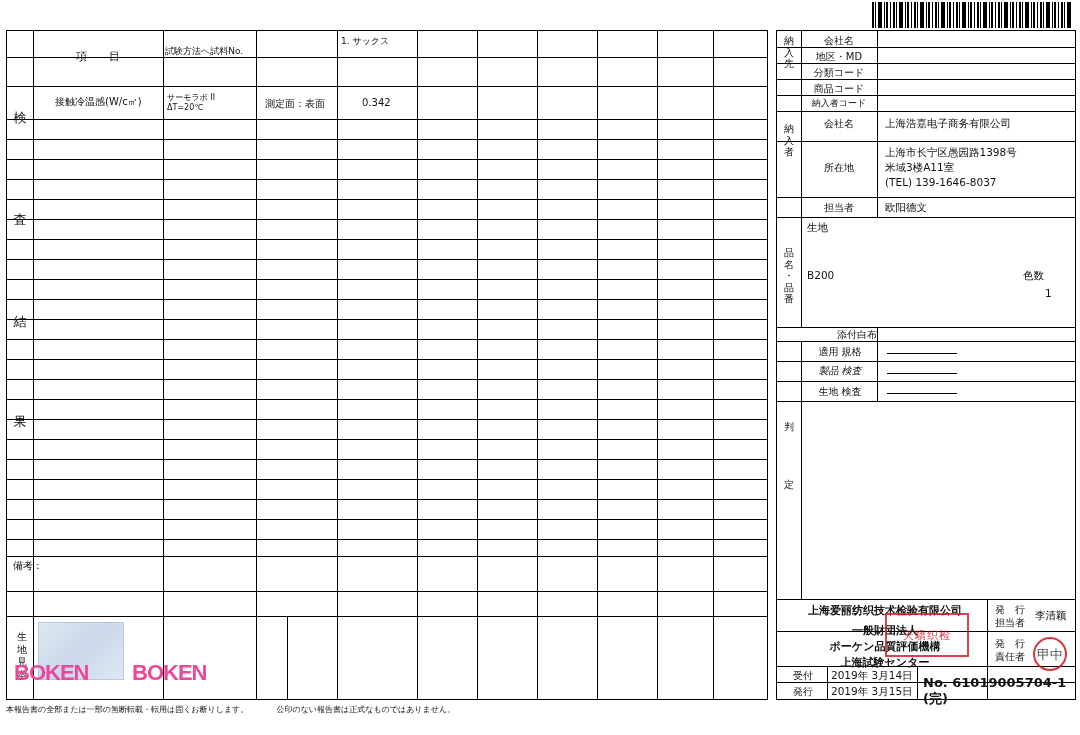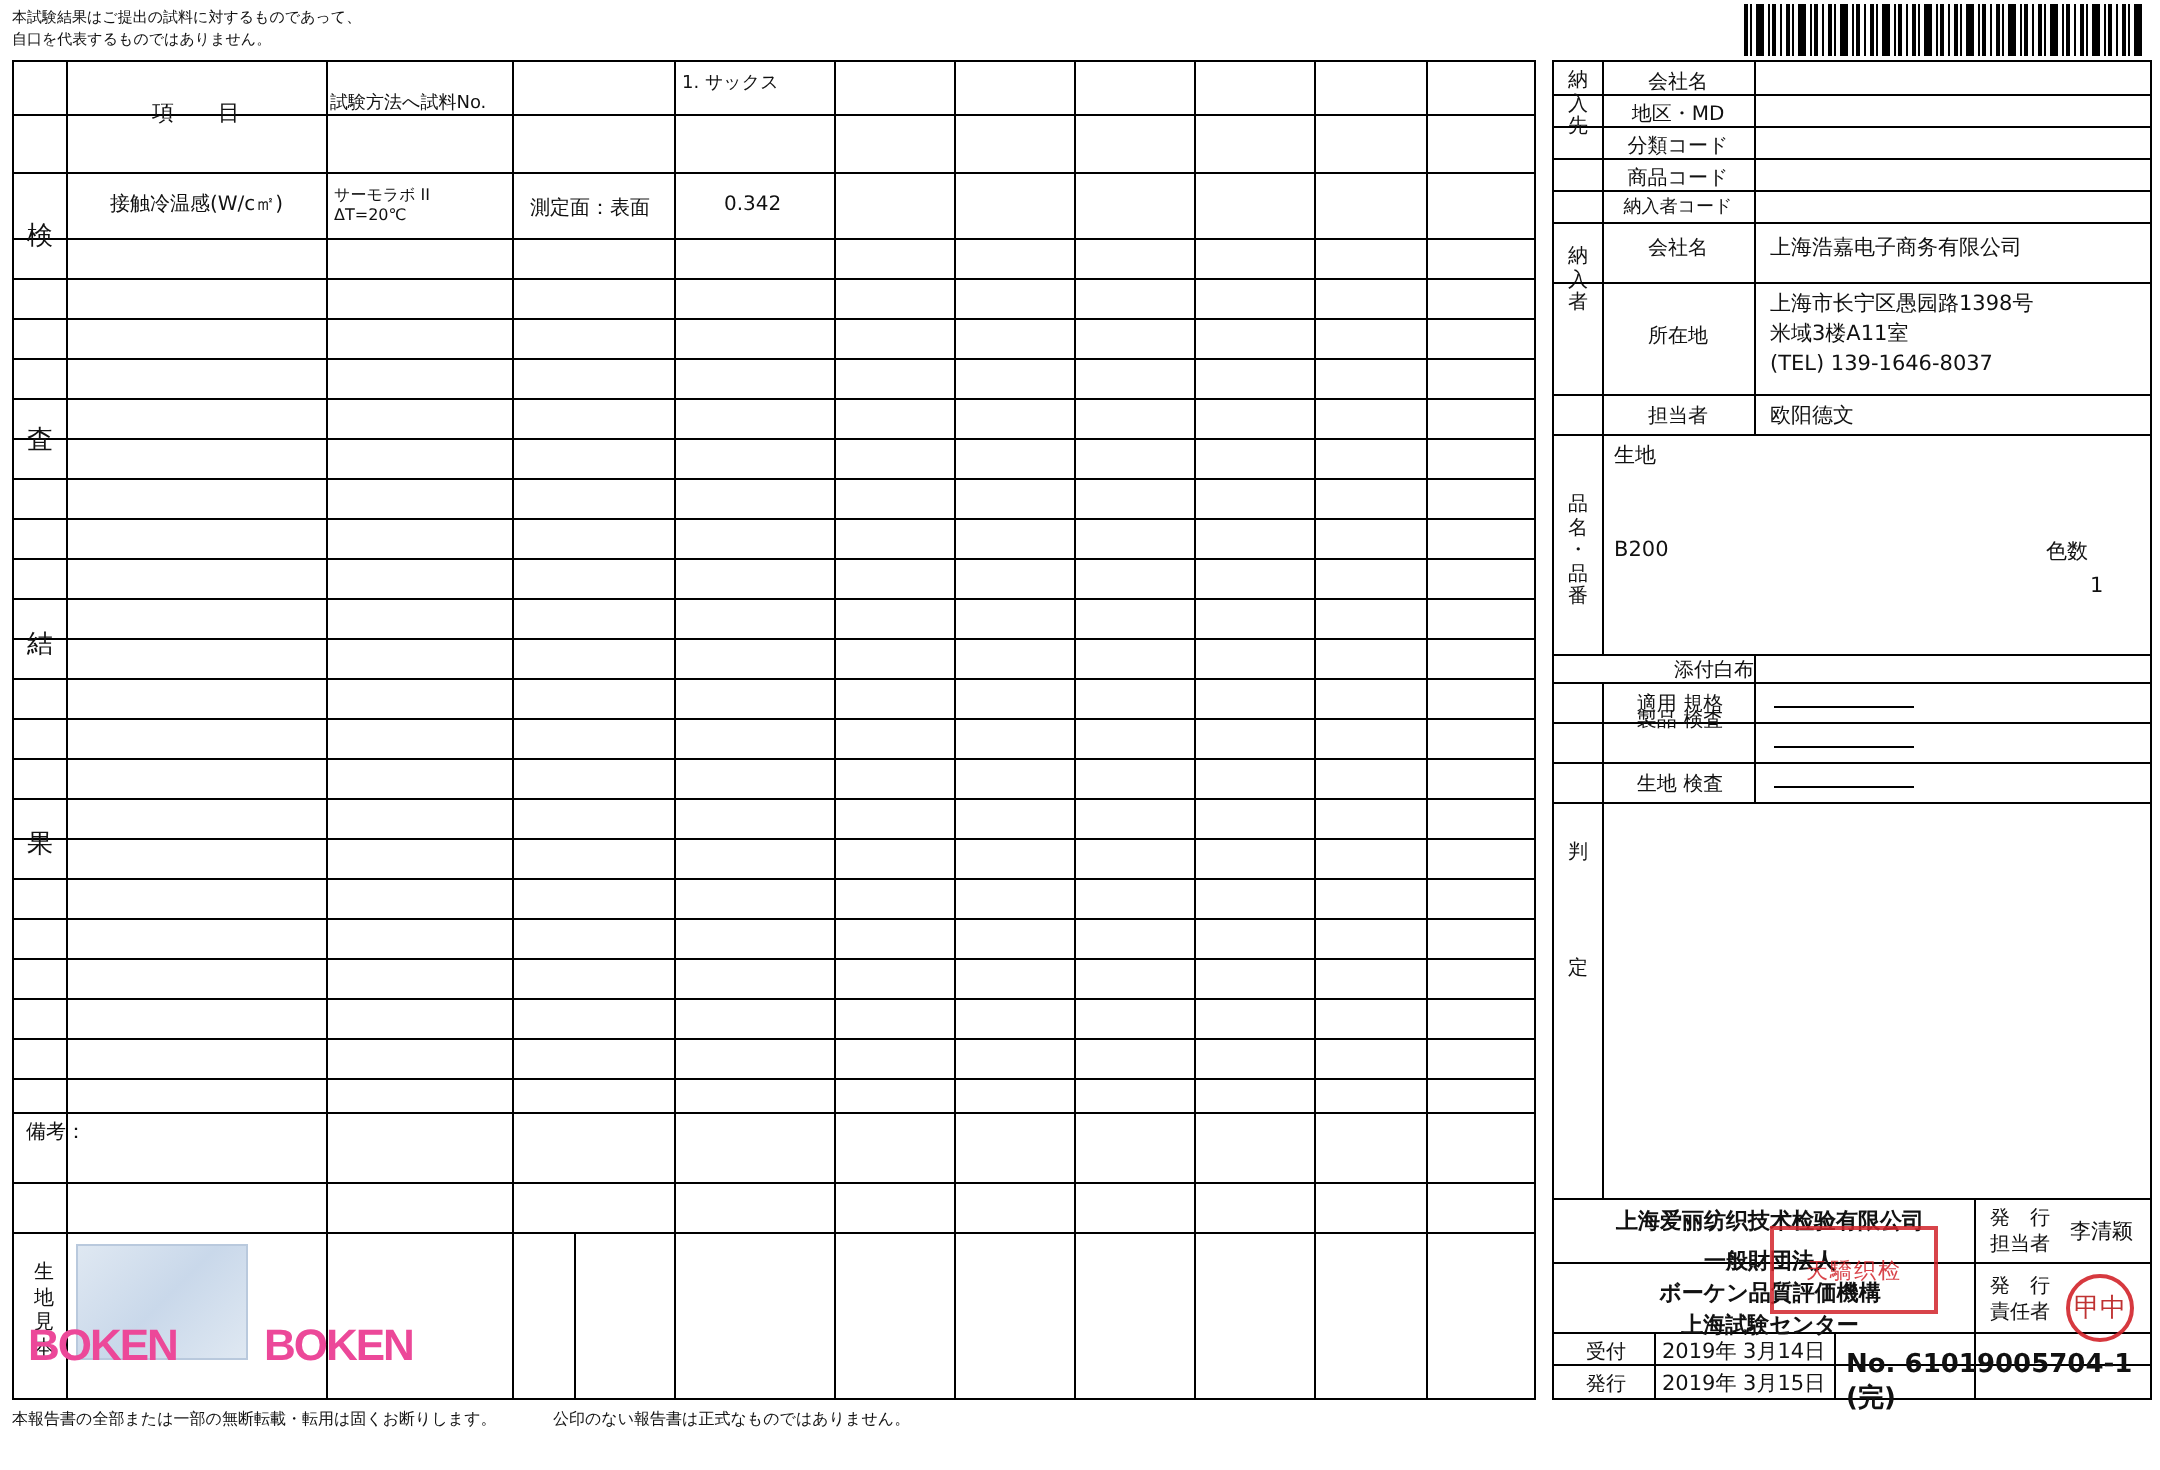--- a/index.html
+++ b/index.html
@@ -77,21 +77,21 @@
 
   
   .seal-red{
     position:absolute;border:2px solid #d2242b;color:#d2242b;
     font-family:"DejaVu Sans",sans-serif;
     display:flex;align-items:center;justify-content:center;
     font-size:11px;letter-spacing:1px;opacity:.85;
   }
   .seal-circ{
     position:absolute;border:2px solid #d2242b;border-radius:50%;
-    color:#b91c1c;display:flex;align-items:center;justify-content:center;
+    color:#404040;display:flex;align-items:center;justify-content:center;
     font-size:13px;font-family:"DejaVu Sans",sans-serif;opacity:.9;
     flex-direction:column;line-height:1;
   }
 
   .org{
     position:absolute;text-align:center;font-size:11px;font-weight:bold;
     font-family:"DejaVu Sans",sans-serif;
   }
 
   
@@ -111,22 +111,20 @@
   .nobox{
     position:absolute;font-size:13px;font-weight:bold;
     font-family:"DejaVu Sans",sans-serif;
   }
 </style>
 </head>
 <body>
 
 <div class="page">
 
-  <div class="disclaimer" style="white-space:pre-line;">本試験結果はご提出の試料に対するものであって、
-自口を代表するものではありません。</div>
   <div class="barcode"></div>
 
   <div class="lefttable">
     <div class="lt-grid">
 
       <div class="vline" style="left:26px;"></div>
       <div class="vline" style="left:156px;"></div>
       <div class="vline" style="left:249px;"></div>
       <div class="vline" style="left:330px;"></div>
       <div class="vline" style="left:410px;"></div>
@@ -250,21 +248,21 @@
     <div class="rcol" style="left:100px;top:296px;height:14px;background:#000;"></div>
     <div class="rlabel" style="left:24px;top:297px;width:76px;text-align:right;">添付白布</div>
 
     <div class="rcol" style="left:24px;top:310px;height:258px;background:#000;"></div>
     <div class="rcol" style="left:100px;top:310px;height:60px;background:#000;"></div>
     <div class="rrow" style="top:330px;"></div>
     <div class="rrow" style="top:350px;"></div>
     <div class="rrow" style="top:370px;"></div>
 
     <div class="rlabel" style="left:26px;top:314px;width:74px;">適用 規格</div>
-    <div class="rlabel" style="left:26px;top:322px;width:74px;">製品 検査</div>
+    <div class="rlabel" style="left:26px;top:333px;width:74px;font-style:italic;">製品 検査</div>
     <div class="rlabel" style="left:26px;top:354px;width:74px;">生地 検査</div>
 
     <div class="dash" style="left:110px;top:322px;width:70px;"></div>
     <div class="dash" style="left:110px;top:342px;width:70px;"></div>
     <div class="dash" style="left:110px;top:362px;width:70px;"></div>
 
     <div class="vlab" style="left:4px;top:390px;">判<br><br><br><br><br>定</div>
     <div class="rrow" style="top:568px;"></div>
 
     <div class="rcol" style="left:210px;top:568px;height:100px;background:#000;"></div>

